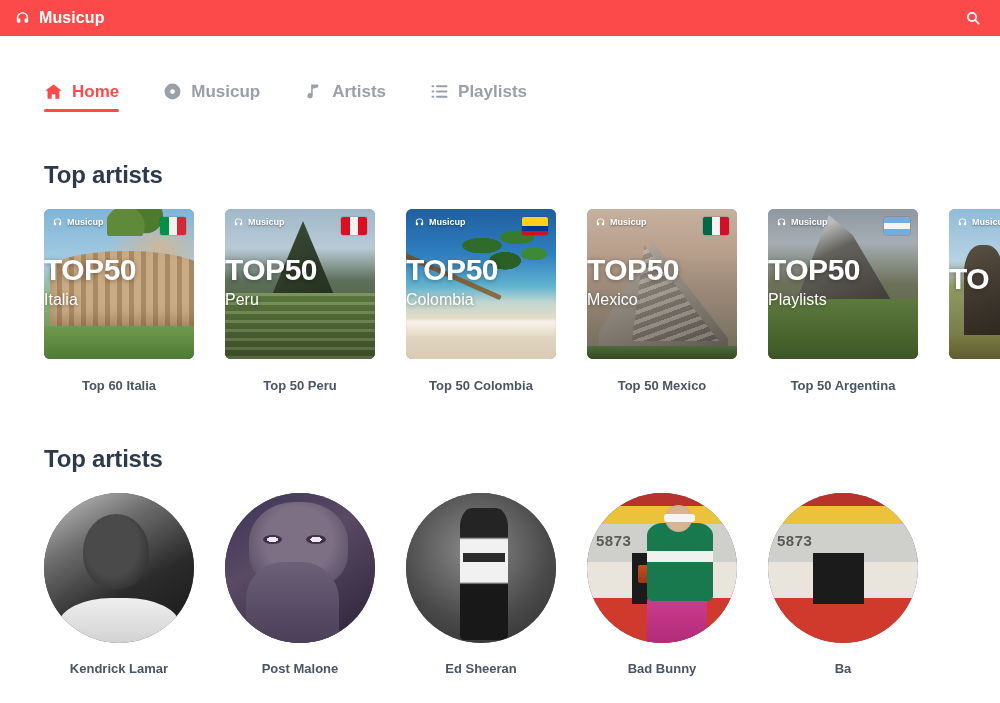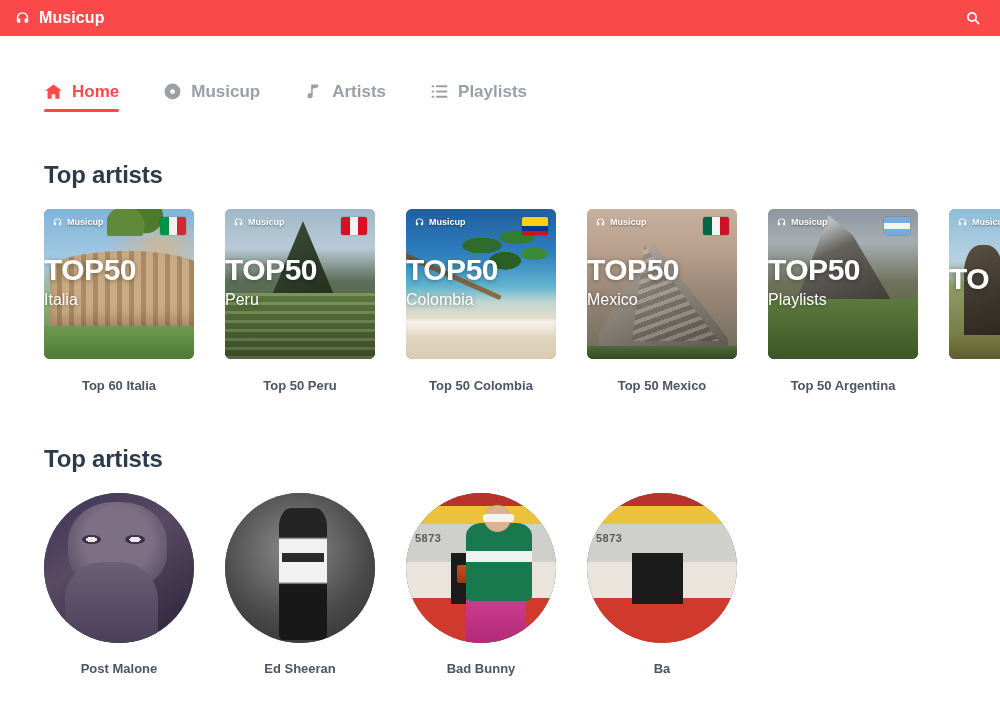--- a/index.html
+++ b/index.html
@@ -400,21 +400,21 @@
     background: linear-gradient(#6c5f78, #4a4058);
     border-radius: 40% 40% 16% 16% / 46% 46% 8% 8%;
   }
 
   .a-badbunny{
     background: linear-gradient(#b8332b 0 9%, #eac23c 9% 21%, #cfd0cc 21% 46%, #e9e5dc 46% 70%, #cf3a2c 70% 100%);
   }
   .a-badbunny .plate{
     position:absolute; left:6%; top:26%;
     font-family: "Liberation Sans", sans-serif;
-    font-size:11px; font-weight:bold; color:#5a5a5a; letter-spacing:.5px;
+    font-size:15px; font-weight:bold; color:#5a5a5a; letter-spacing:.5px;
   }
   .a-badbunny .panel{
     position:absolute; left:30%; top:40%; width:34%; height:34%;
     background:#1b1b1b;
   }
   .a-badbunny .neon{
     position:absolute; left:34%; top:48%; width:22%; height:12%;
     background: linear-gradient(#d4541f,#a83b16); opacity:.9; border-radius:2px;
   }
   .a-badbunny .torso{
@@ -640,20 +640,29 @@
     <div class="card-caption">Top</div>
   </div>
 
 </div>
 
 <div class="section-title artists-title">Top artists</div>
 
 <div class="row">
 
 
+  <div class="artist-card">
+    <div class="artist-photo">
+      <div class="scene a-kendrick">
+        <div class="face"></div>
+        <div class="shirt"></div>
+      </div>
+    </div>
+    <div class="artist-name">Kendrick Lamar</div>
+  </div>
 
   <div class="artist-card">
     <div class="artist-photo">
       <div class="scene a-postmalone">
         <div class="pmface"></div>
         <div class="eye l"></div>
         <div class="eye r"></div>
         <div class="hands"></div>
       </div>
     </div>

